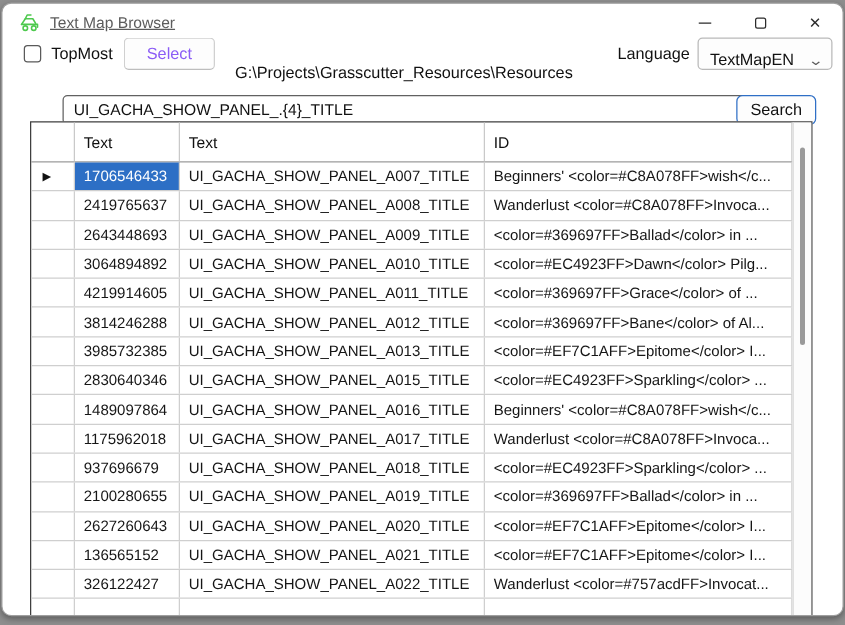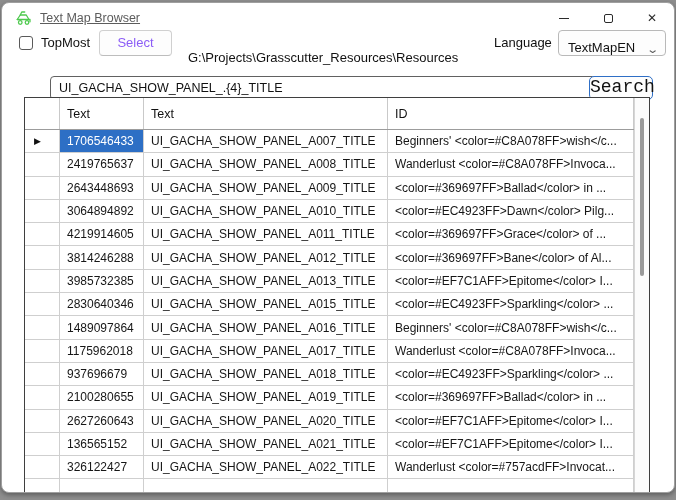--- a/index.html
+++ b/index.html
@@ -35,22 +35,22 @@
     border:1px solid #b9b9b9;border-radius:4px;display:flex;align-items:flex-end;}
   .combo-value{margin-left:9px;font-size:13px;color:#111;}
   .combo-chevron{margin-left:auto;margin-right:8px;color:#5a5a5a;font-size:11px;
     transform:scaleX(1.4);line-height:1;}
 
   
   .search-input{position:absolute;left:8px;top:73px;width:570px;height:24px;border:1px solid #616161;
     border-radius:4px;padding:0 8px;font-family:"Liberation Sans",sans-serif;font-size:12.5px;
     color:#111;background:#fff;outline:none;margin-left:40px;}
   .btn-search{position:absolute;left:587px;top:73px;width:64px;height:24px;background:#fdfdfd;
-    border:1px solid #2F6FC6;border-radius:5px;font-size:18px;color:#111;
-    text-align:center;line-height:21px;font-family:Liberation Mono, monospace;}
+    border:1px solid #2F6FC6;border-radius:5px;font-size:13px;color:#111;
+    text-align:center;line-height:21px;}
 
   
   .grid{position:absolute;left:22px;top:94px;width:626px;bottom:-10px;
     border:1px solid #3f3f3f;background:#fff;}
   .grid-inner{position:absolute;left:0;top:0;right:15px;bottom:0;}
   .thead{display:grid;grid-template-columns:35px 84px 244px 1fr;height:32px;
     border-bottom:1px solid #9c9c9c;}
   .th{font-size:12.5px;color:#111;display:flex;align-items:center;padding-left:7px;
     border-right:1px solid #c9c9c9;overflow:hidden;}
   .th.corner{border-right:1px solid #c9c9c9;}

